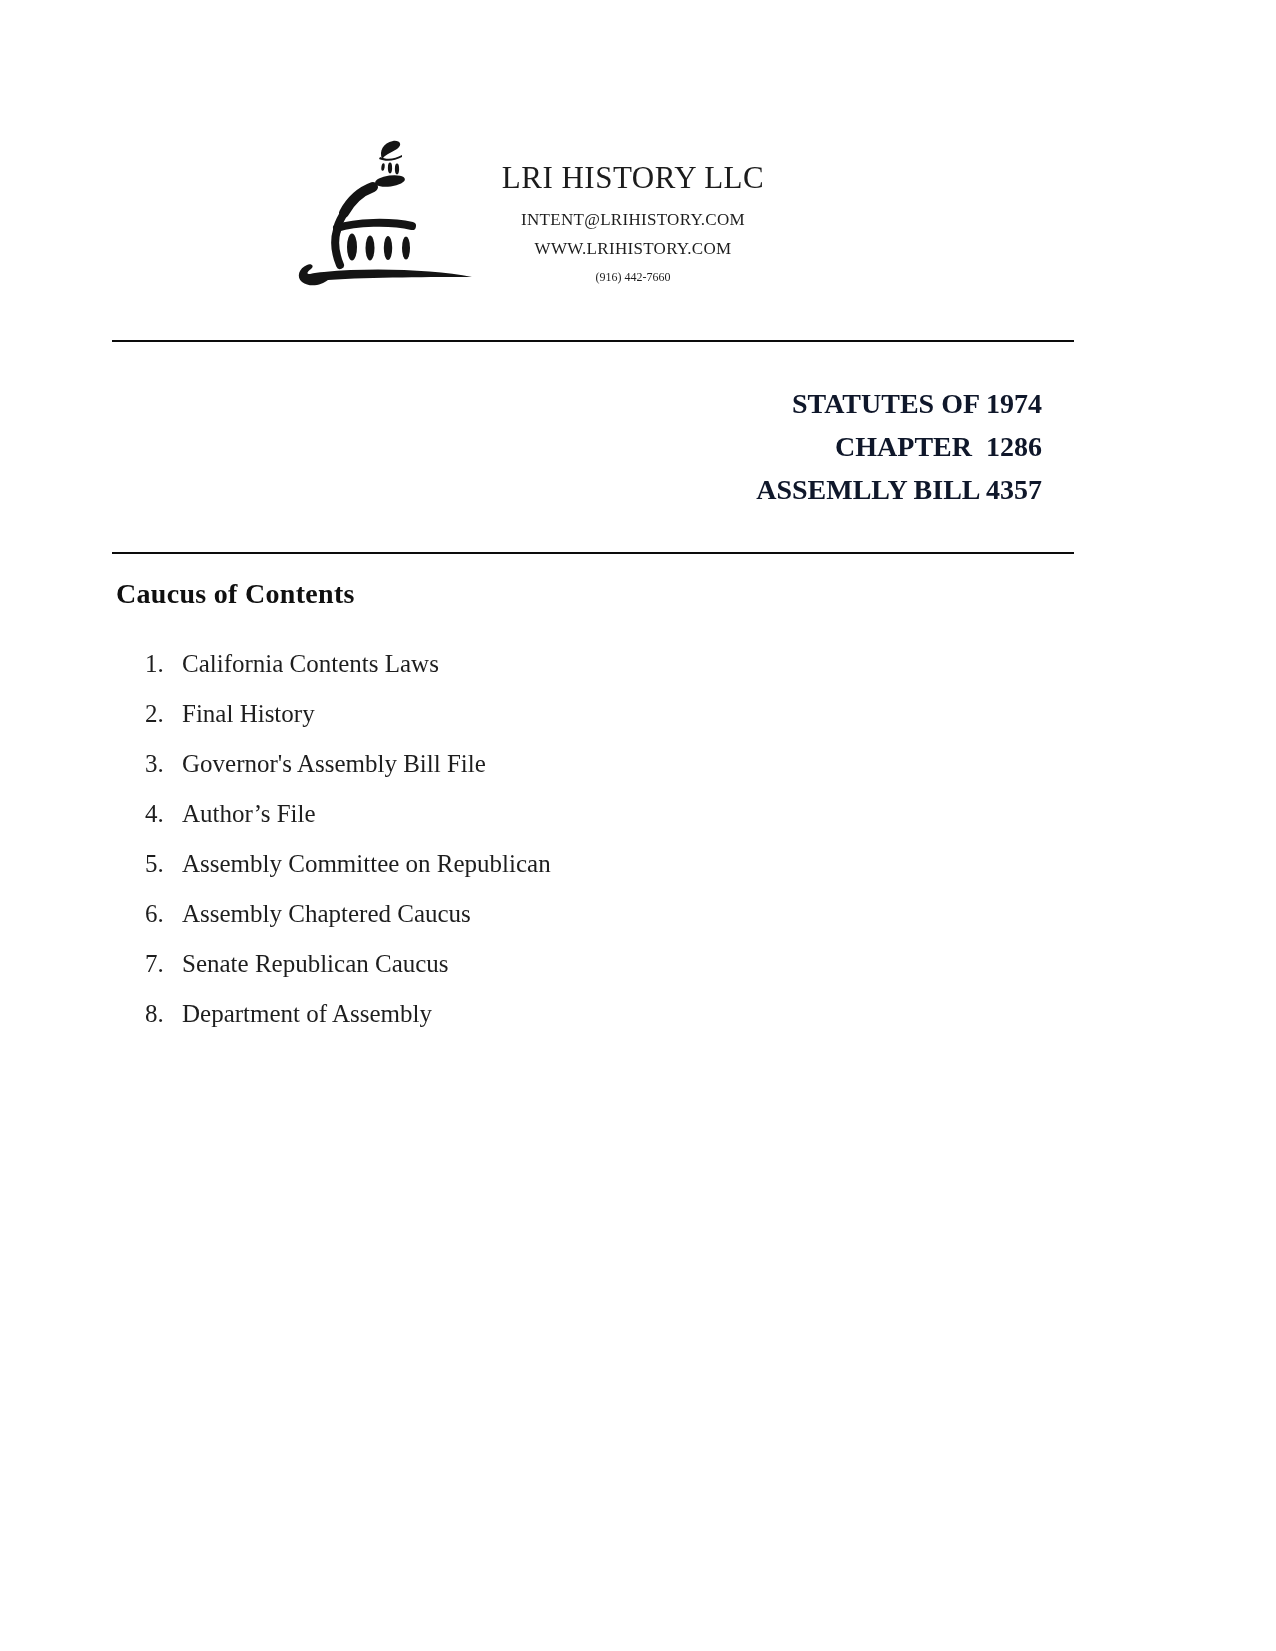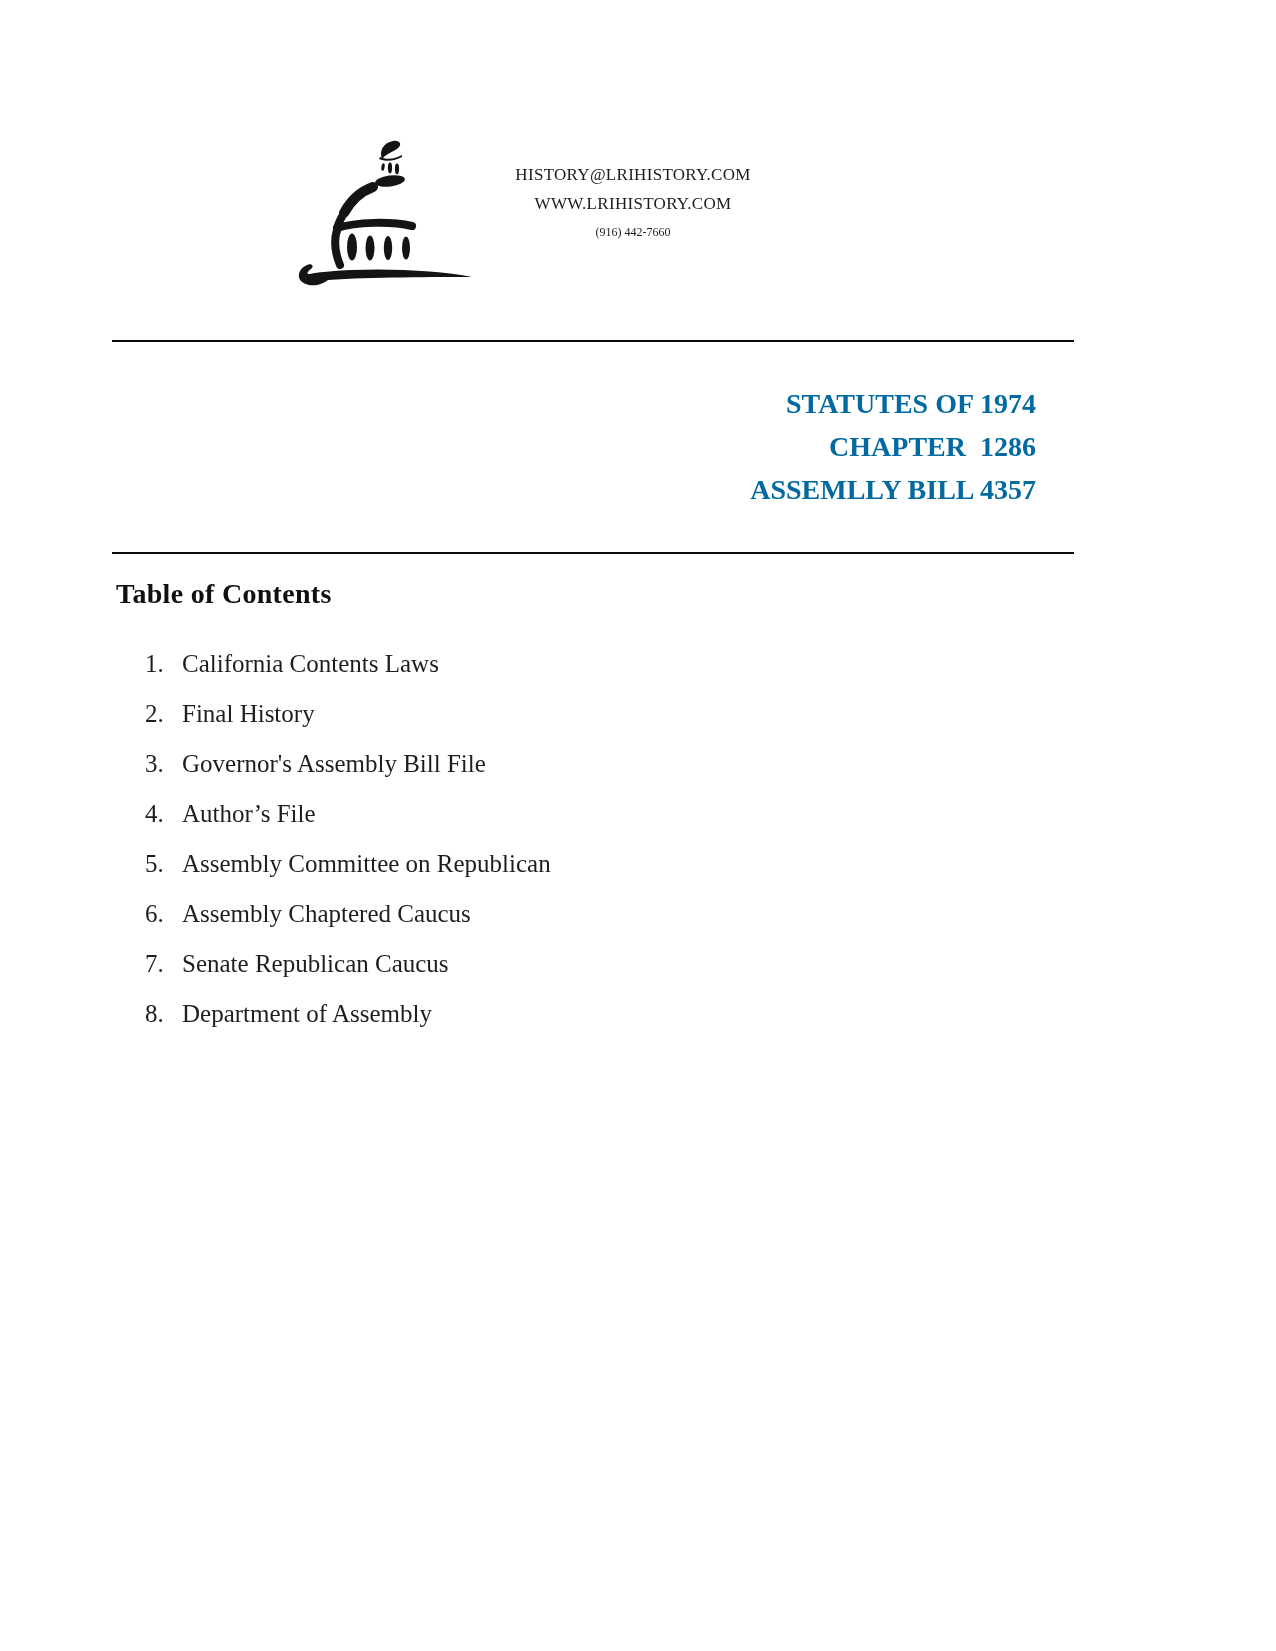--- a/index.html
+++ b/index.html
@@ -21,23 +21,23 @@
   .email, .website { font-size:17px; line-height:29px; letter-spacing:0.3px; }
   .phone { font-size:12px; line-height:29px; }
 
   
   .rule { position:absolute; left:112px; width:962px; border-top:2px solid #0c0c0c; height:0; }
   .rule-top { top:340px; }
   .rule-bottom { top:552px; }
 
   
   .statutes {
-    position:absolute; top:382px; right:240px;
+    position:absolute; top:382px; right:234px;
     text-align:right; font-weight:bold; font-size:28px; line-height:43px;
-    color:#0369a1;
+    color:#0f172a;
   }
   .statutes-line { white-space:pre; }
 
   
   .toc-title {
     position:absolute; left:116px; top:578px;
     font-size:28px; font-weight:bold; color:#101010; letter-spacing:0.3px;
   }
   .toc-list { position:absolute; left:145px; top:648px; list-style:none; }
   .toc-item { display:flex; font-size:25px; line-height:31px; margin-bottom:19px; color:#1e1e1e; }
@@ -78,36 +78,37 @@
     <path fill="#141414" d="M30,146 C80,141 142,144 178,151
       C140,151 78,151 34,154
       C28,159 16,162 8,156
       C2,151 5,142 13,139
       C17,137 21,140 17,143
       C13,146 12,148 16,148
       C20,147 25,146 30,146 Z"></path>
   </svg>
 
   <div class="header-text">
-    <div class="email">HISTORY@LRIHISTORY.COM</div>
+    <div class="company">LRI HISTORY LLC</div>
+    <div class="email">INTENT@LRIHISTORY.COM</div>
     <div class="website">WWW.LRIHISTORY.COM</div>
     <div class="phone">(916) 442-7660</div>
   </div>
 
   <div class="rule rule-top"></div>
 
   <div class="statutes">
     <div class="statutes-line">STATUTES OF 1974</div>
     <div class="statutes-line">CHAPTER  1286</div>
     <div class="statutes-line">ASSEMLLY BILL 4357</div>
   </div>
 
   <div class="rule rule-bottom"></div>
 
-  <div class="toc-title">Table of Contents</div>
+  <div class="toc-title">Caucus of Contents</div>
 
   <ol class="toc-list">
     <li class="toc-item">
       <span class="toc-num">1.</span>
       <span class="toc-label">California Contents Laws</span>
     </li>
     <li class="toc-item">
       <span class="toc-num">2.</span>
       <span class="toc-label">Final History</span>
     </li>

